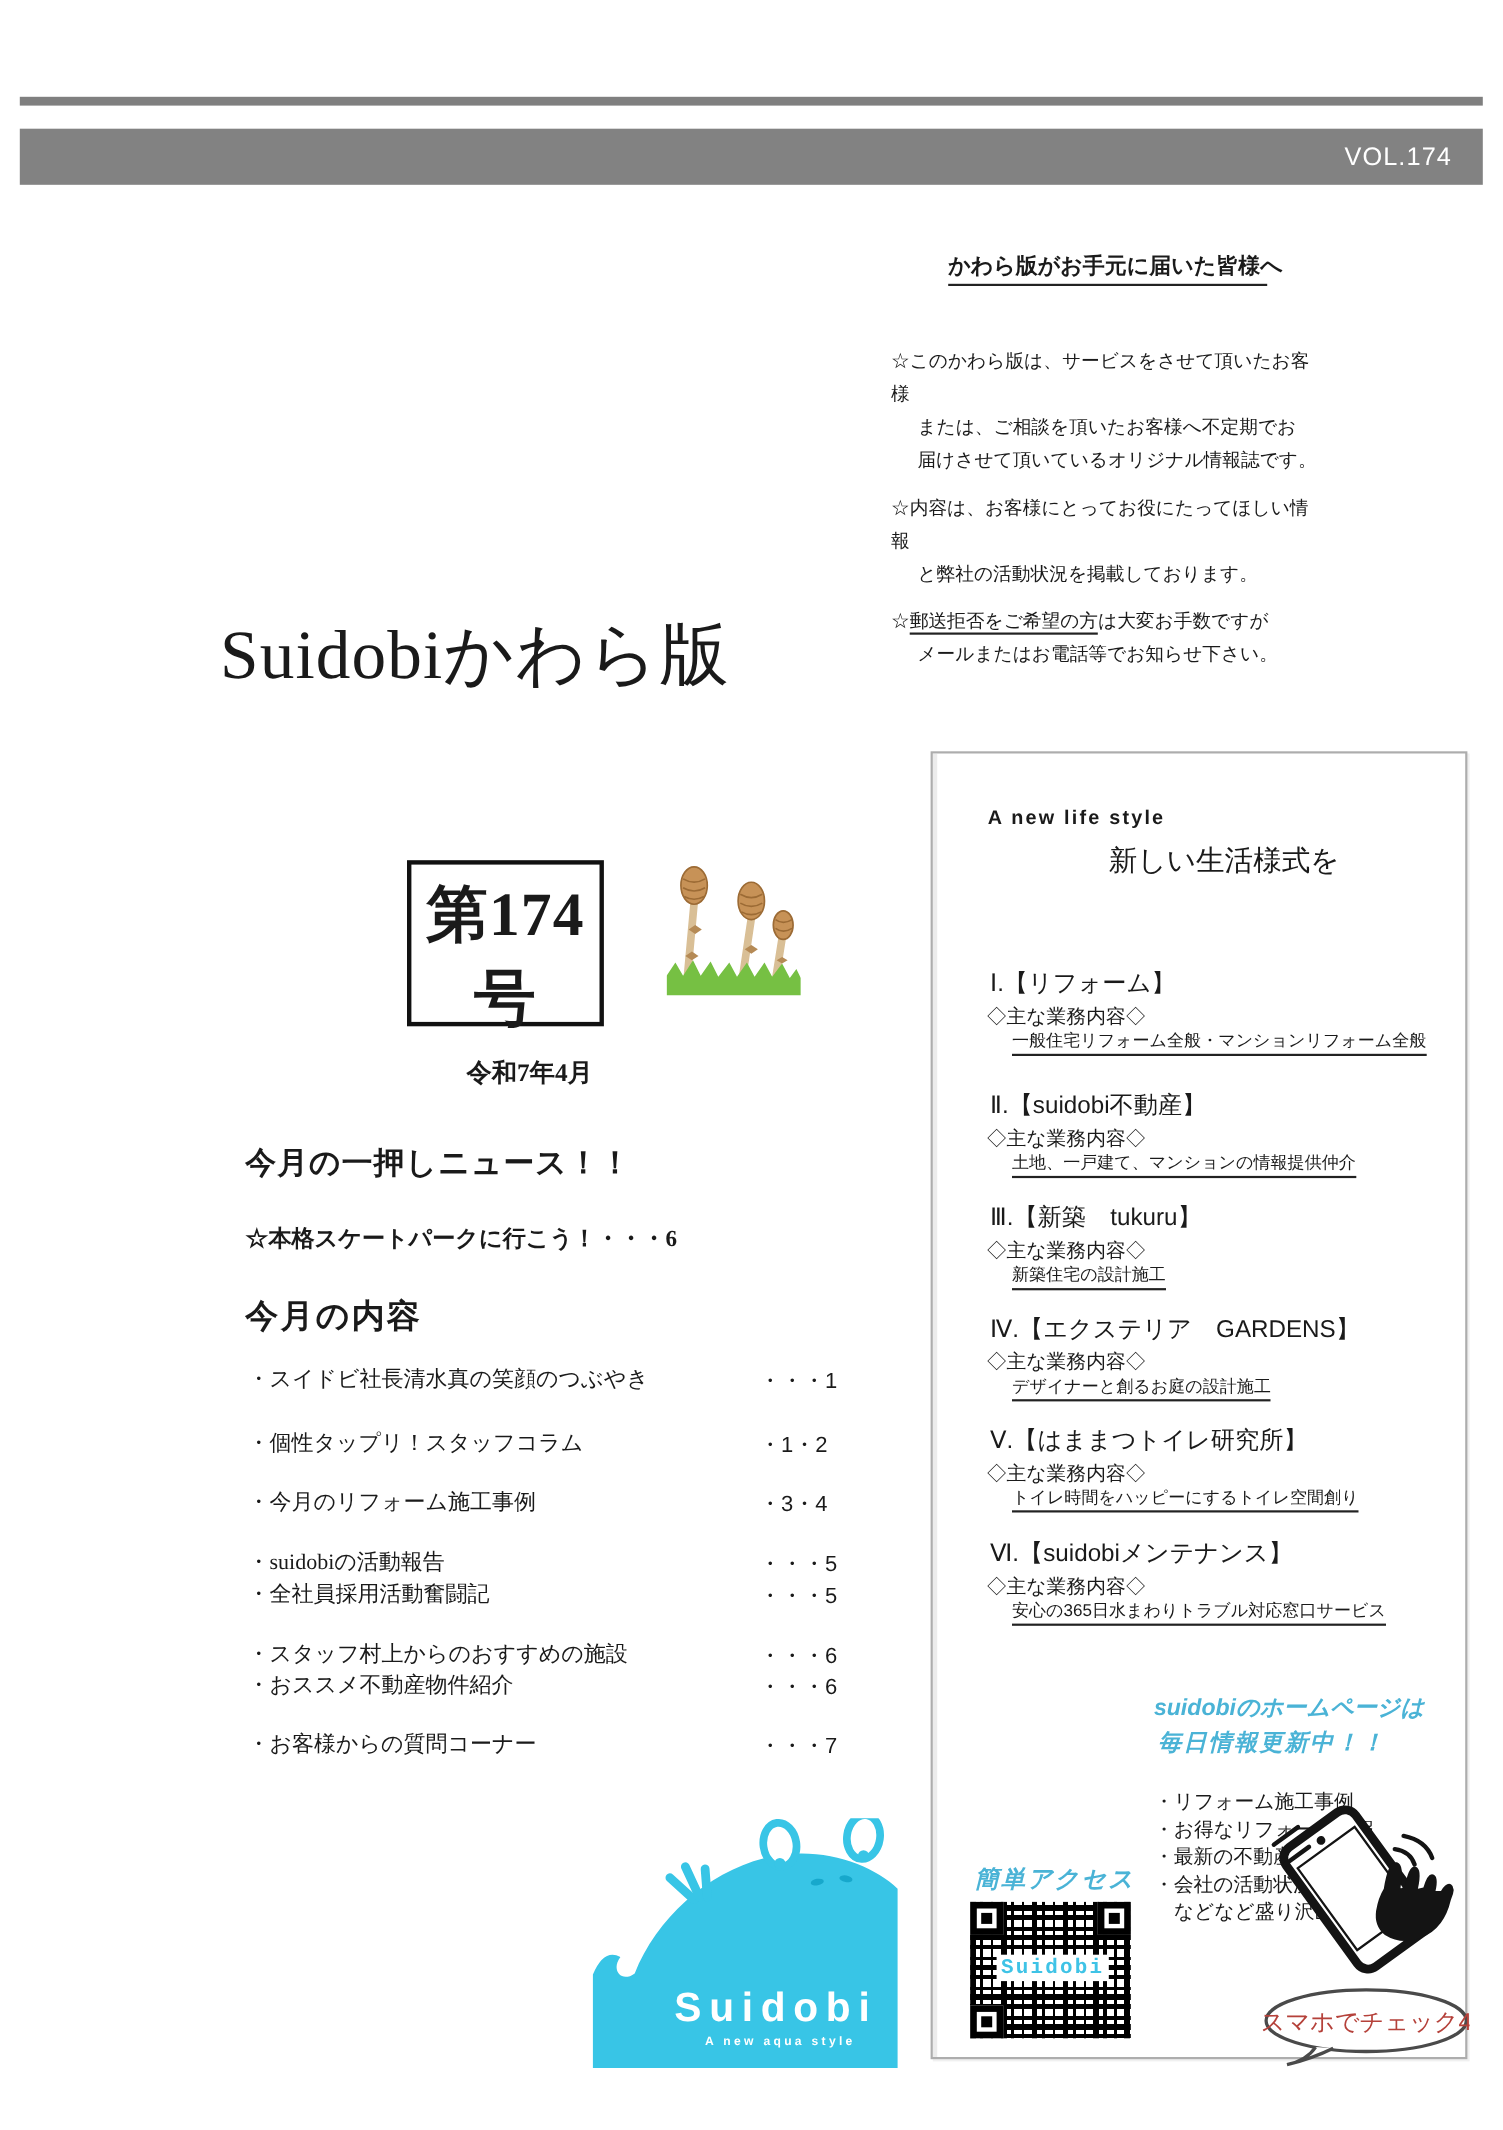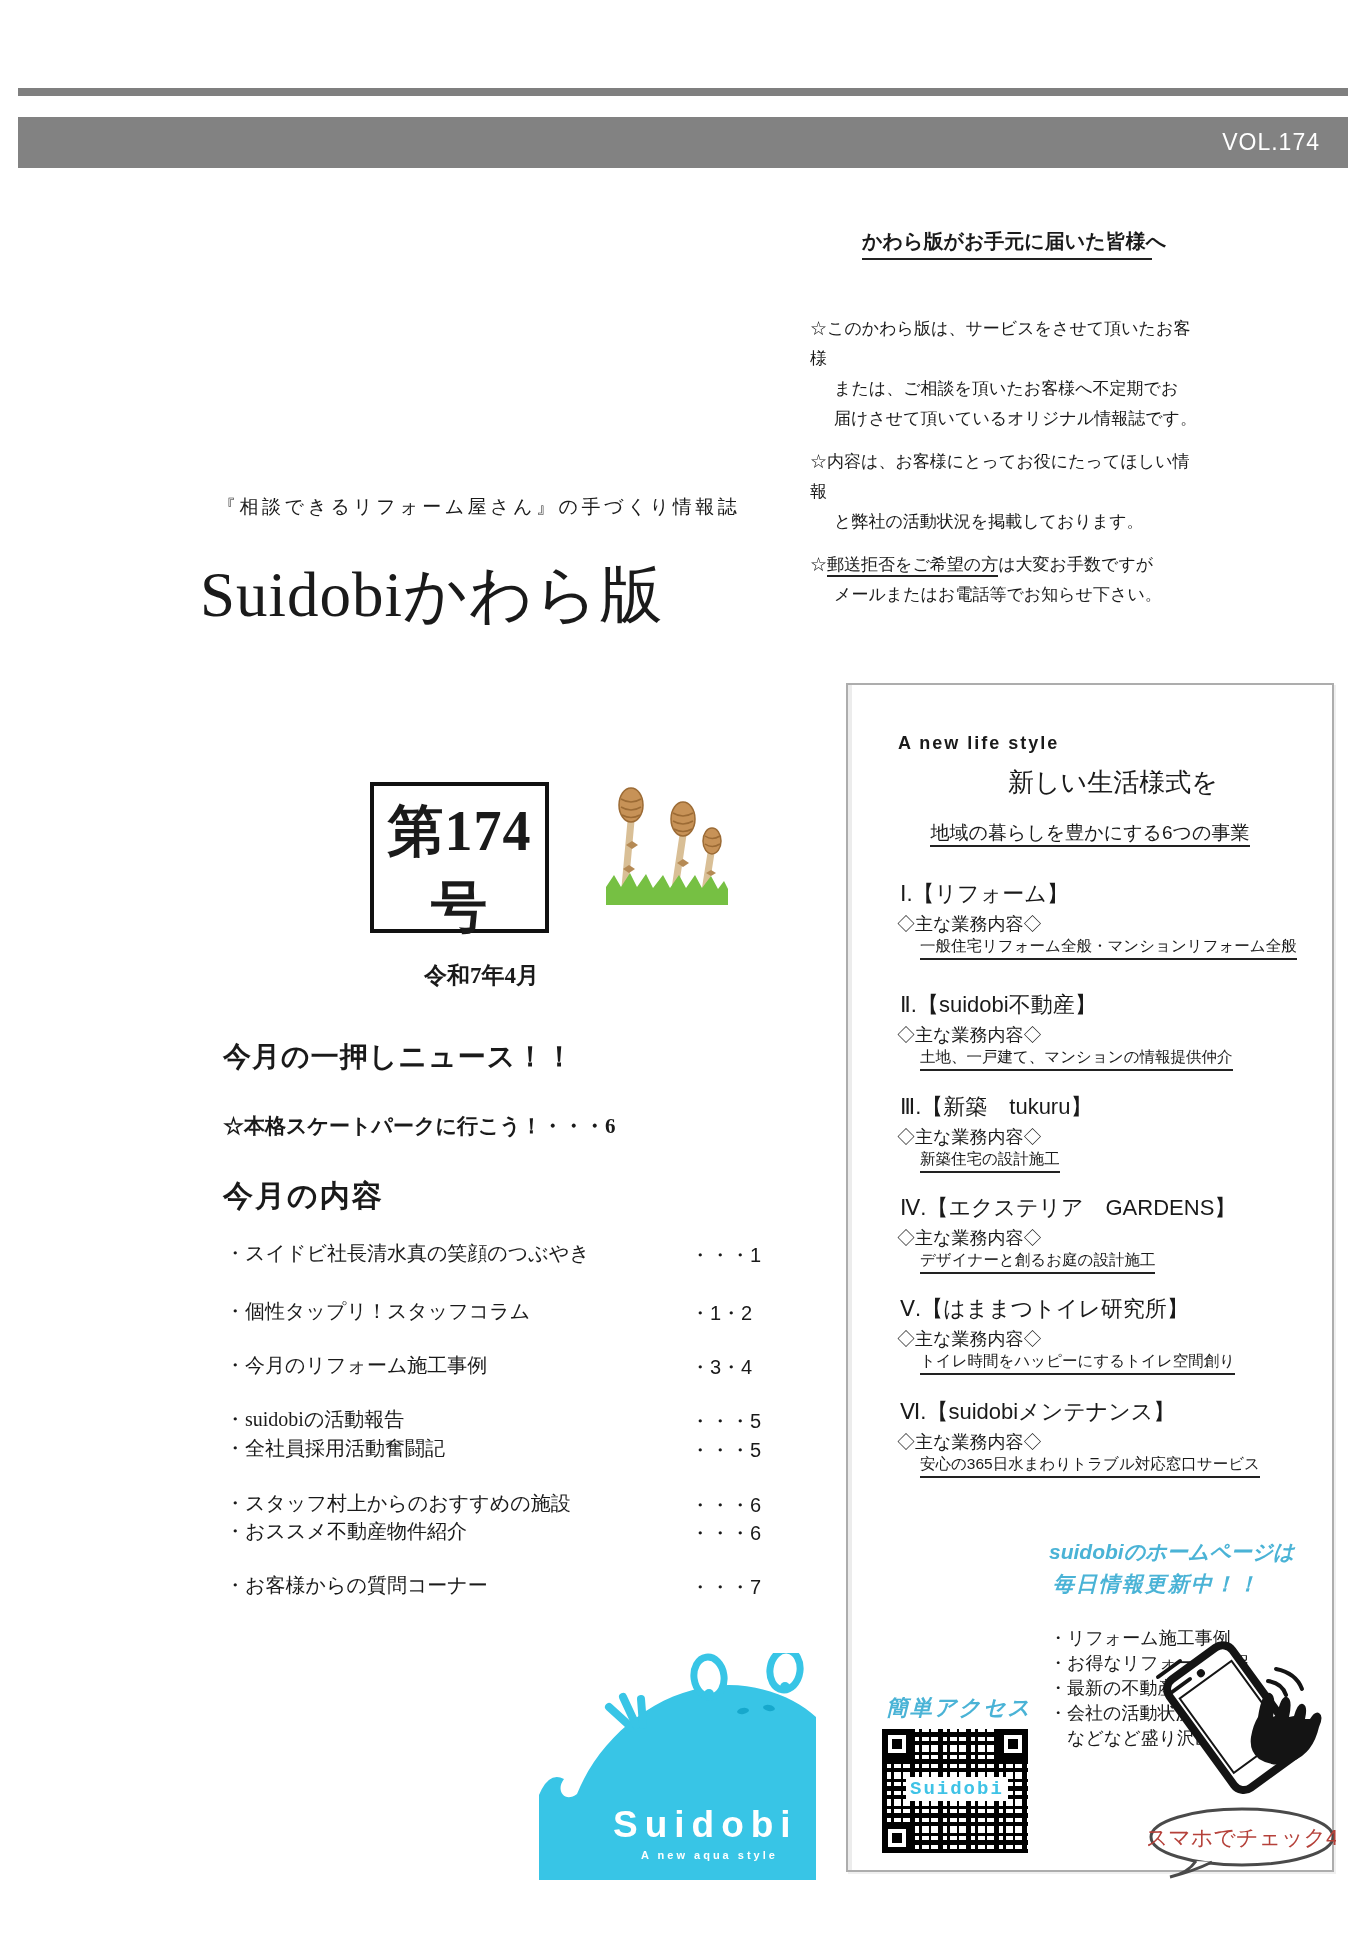--- a/index.html
+++ b/index.html
@@ -90,21 +90,20 @@
     <span>VOL.174</span>
   </div>
 
   <div class="abs notice-heading">かわら版がお手元に届いた皆様へ</div>
   <div class="abs notice-body">
     <p><span>☆このかわら版は、サービスをさせて頂いたお客様</span><span class="cont">または、ご相談を頂いたお客様へ不定期でお</span><span class="cont">届けさせて頂いているオリジナル情報誌です。</span></p>
     <p><span>☆内容は、お客様にとってお役にたってほしい情報</span><span class="cont">と弊社の活動状況を掲載しております。</span></p>
     <p><span>☆</span><span class="u">郵送拒否をご希望の方</span><span>は大変お手数ですが</span><span class="cont">メールまたはお電話等でお知らせ下さい。</span></p>
   </div>
 
-  <div class="abs tagline">『相談できるリフォーム屋さん』の手づくり情報誌</div>
   <div class="abs main-title">Suidobiかわら版</div>
   <div class="abs issue-box">
     <div class="issue-no">第174号</div>
     <div class="issue-date">令和7年4月</div>
   </div>
 
   <svg class="abs tsukushi-svg" width="122" height="122" viewBox="0 0 122 122">
     <g stroke="#d9bf96" stroke-width="7" stroke-linecap="round">
       <line x1="25" y1="38" x2="19" y2="104"></line>
       <line x1="77" y1="52" x2="69" y2="106"></line>
@@ -146,21 +145,20 @@
   <div class="abs toc-label" style="left:225px;top:1490px;">・スタッフ村上からのおすすめの施設</div>
   <div class="abs toc-page" style="left:690px;top:1492px;">・・・6</div>
   <div class="abs toc-label" style="left:225px;top:1518px;">・おススメ不動産物件紹介</div>
   <div class="abs toc-page" style="left:690px;top:1520px;">・・・6</div>
   <div class="abs toc-label" style="left:225px;top:1572px;">・お客様からの質問コーナー</div>
   <div class="abs toc-page" style="left:690px;top:1574px;">・・・7</div>
 
   <div class="abs biz-box">
     <div class="biz-en">A new life style</div>
     <div class="biz-jp">新しい生活様式を</div>
-    <div class="biz-sub"><span>地域の暮らしを豊かにする6つの事業</span></div>
 
     <div class="sec" style="top:194px;">
       <div class="h">Ⅰ.【リフォーム】</div>
       <div class="l">◇主な業務内容◇</div>
       <div class="d">一般住宅リフォーム全般・マンションリフォーム全般</div>
     </div>
     <div class="sec" style="top:305px;">
       <div class="h">Ⅱ.【suidobi不動産】</div>
       <div class="l">◇主な業務内容◇</div>
       <div class="d">土地、一戸建て、マンションの情報提供仲介</div>

